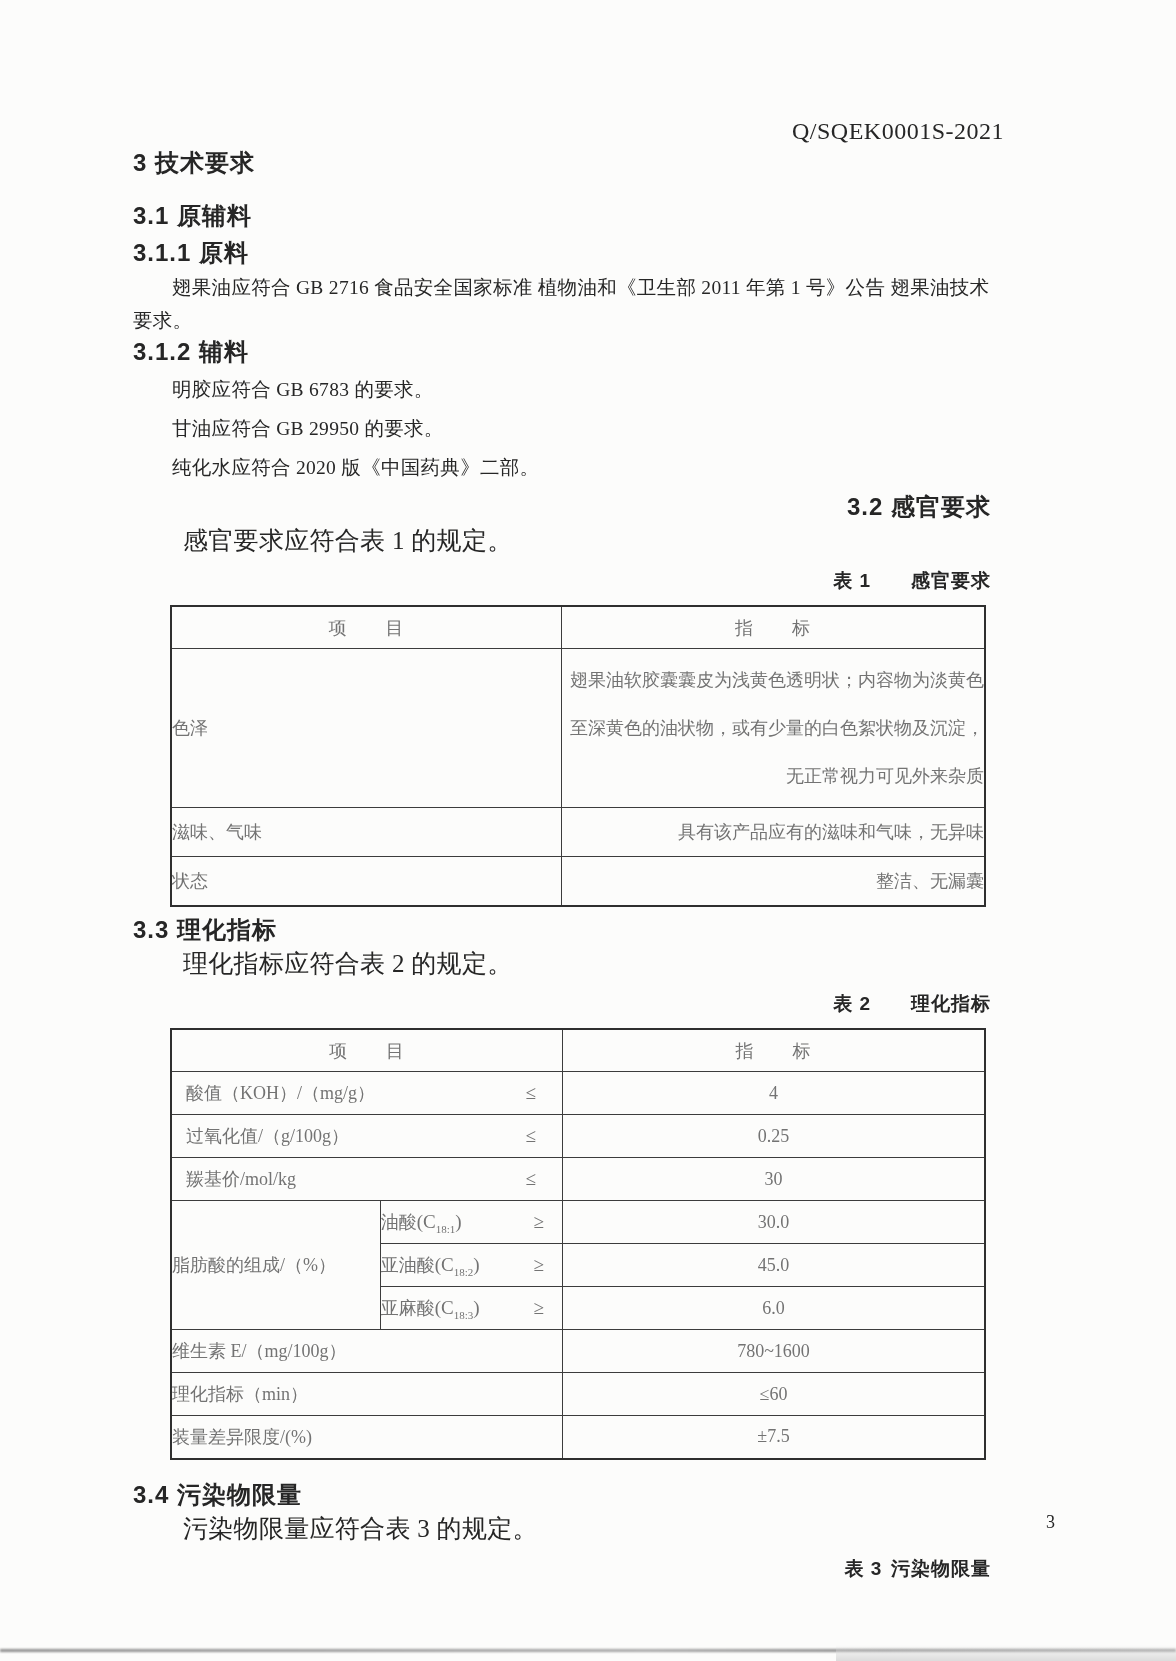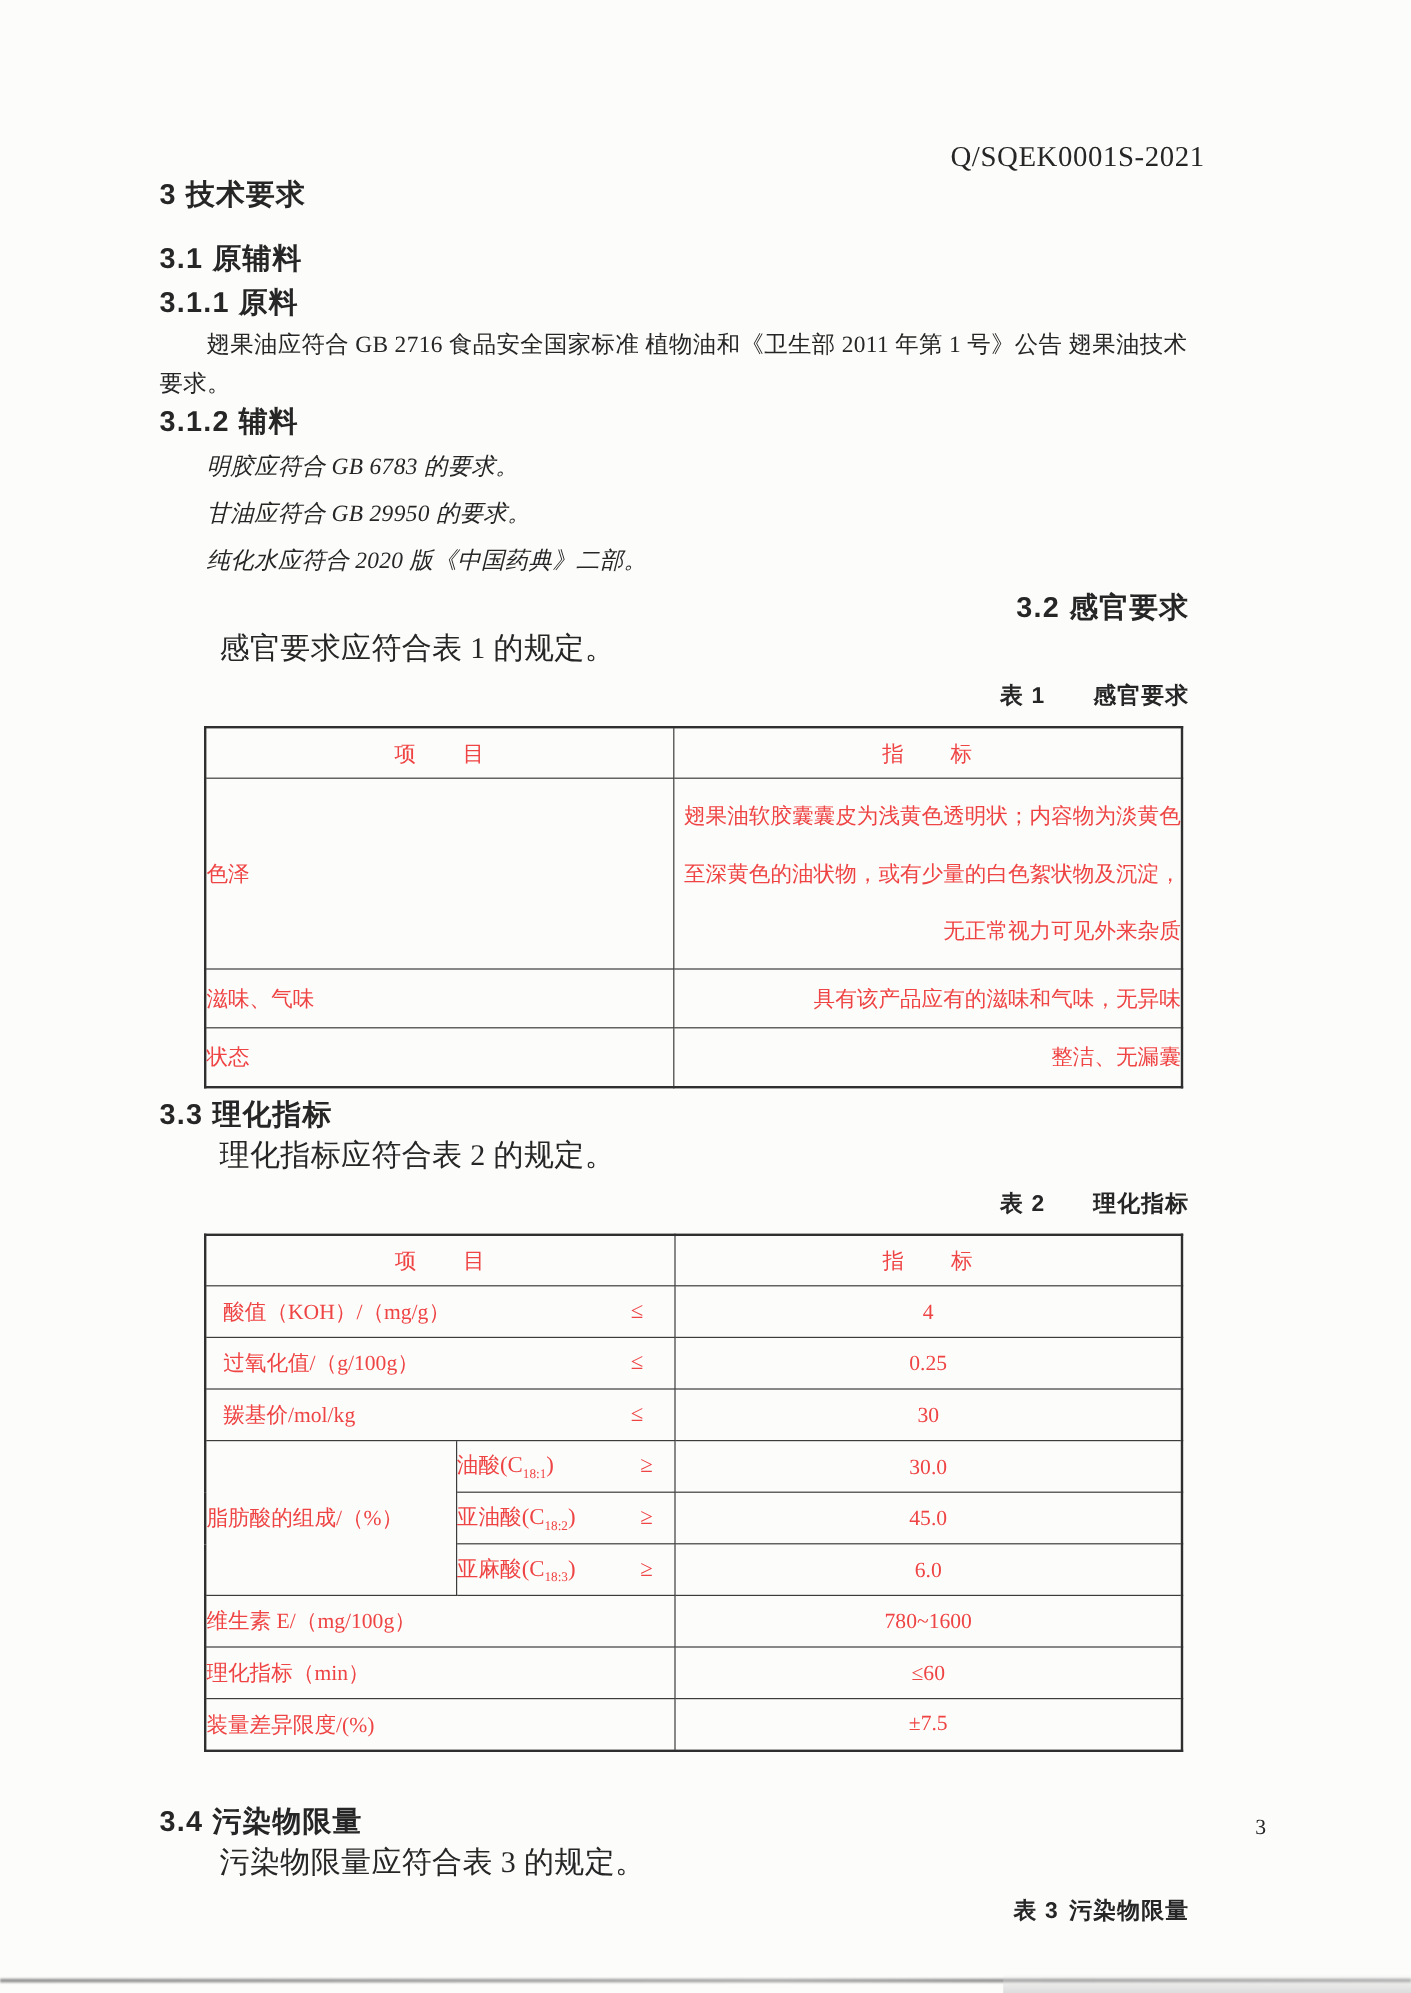--- a/index.html
+++ b/index.html
@@ -38,46 +38,46 @@
   .heading{
     font-family:"Liberation Sans","DejaVu Sans",sans-serif;
     font-weight:700;font-size:24px;line-height:26px;
     letter-spacing:1px;
   }
   .h-s31{margin-top:27px;}
   .h-s311{margin-top:11px;}
   .h-s312{margin-top:2px;}
   .h-s32{margin-top:12px;text-align:right;}
   .h-s33{margin-top:10px;}
-  .h-s34{margin-top:46px;}
+  .h-s34{margin-top:22px;}
   .para{
     font-size:19.5px;line-height:33px;letter-spacing:.3px;
     margin-top:5px;text-indent:2em;
   }
   .aux-line{
     font-size:19.5px;line-height:28px;letter-spacing:.3px;
-    margin-top:11px;padding-left:2em;font-style:italic;
+    margin-top:11px;padding-left:2em;
   }
   .lead{
     font-size:25px;line-height:28px;letter-spacing:.3px;
     margin-top:7px;padding-left:2em;
   }
   
   .tcaption{
     font-family:"Liberation Sans","DejaVu Sans",sans-serif;
     font-weight:700;font-size:19px;line-height:26px;
     margin-top:13px;text-align:right;letter-spacing:1px;
   }
   .tcaption .cap-title{margin-left:2.1em;}
   .tcaption.tight .cap-title{margin-left:.45em;}
   
   table.t{
     border-collapse:collapse;table-layout:fixed;
     width:816px;margin:11px 0 0 37px;
-    font-size:18px;color:#ef4444;
+    font-size:18px;color:#737373;
   }
   table.t th,table.t td{
     border:1.6px solid #3c3c3c;
     padding:0;vertical-align:middle;
   }
   table.t{border:2px solid #2f2f2f;}
   table.t th{
     font-weight:400;text-align:center;height:41px;
     letter-spacing:1px;
   }

